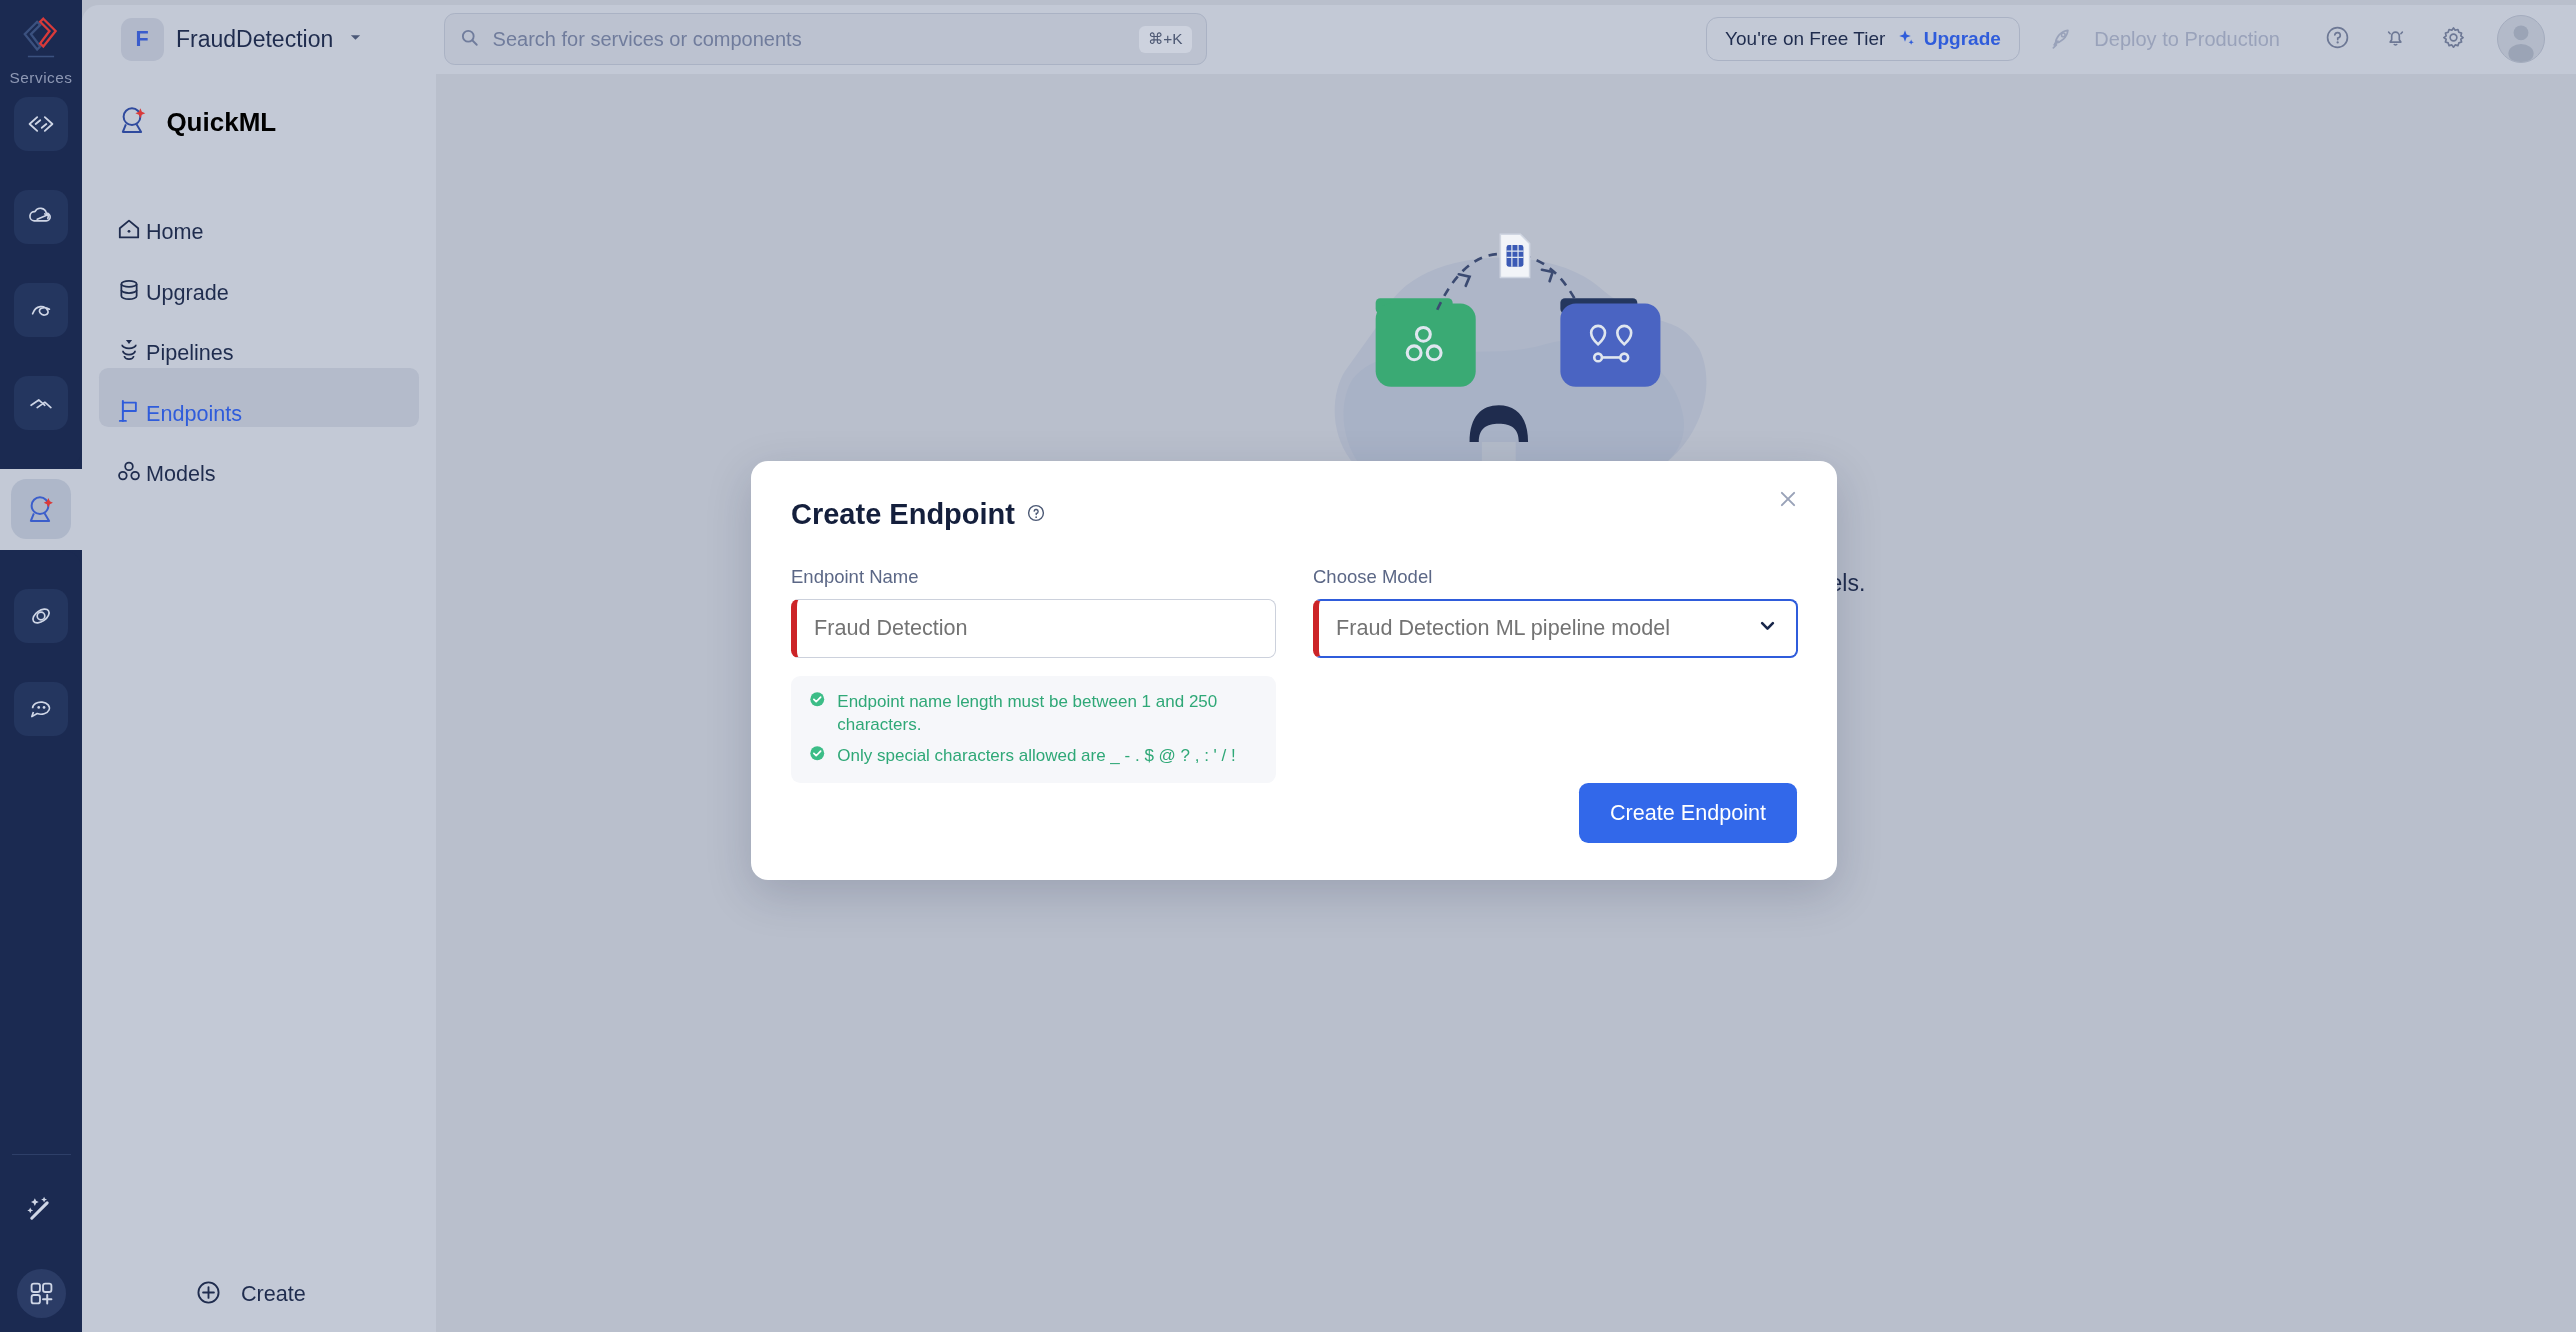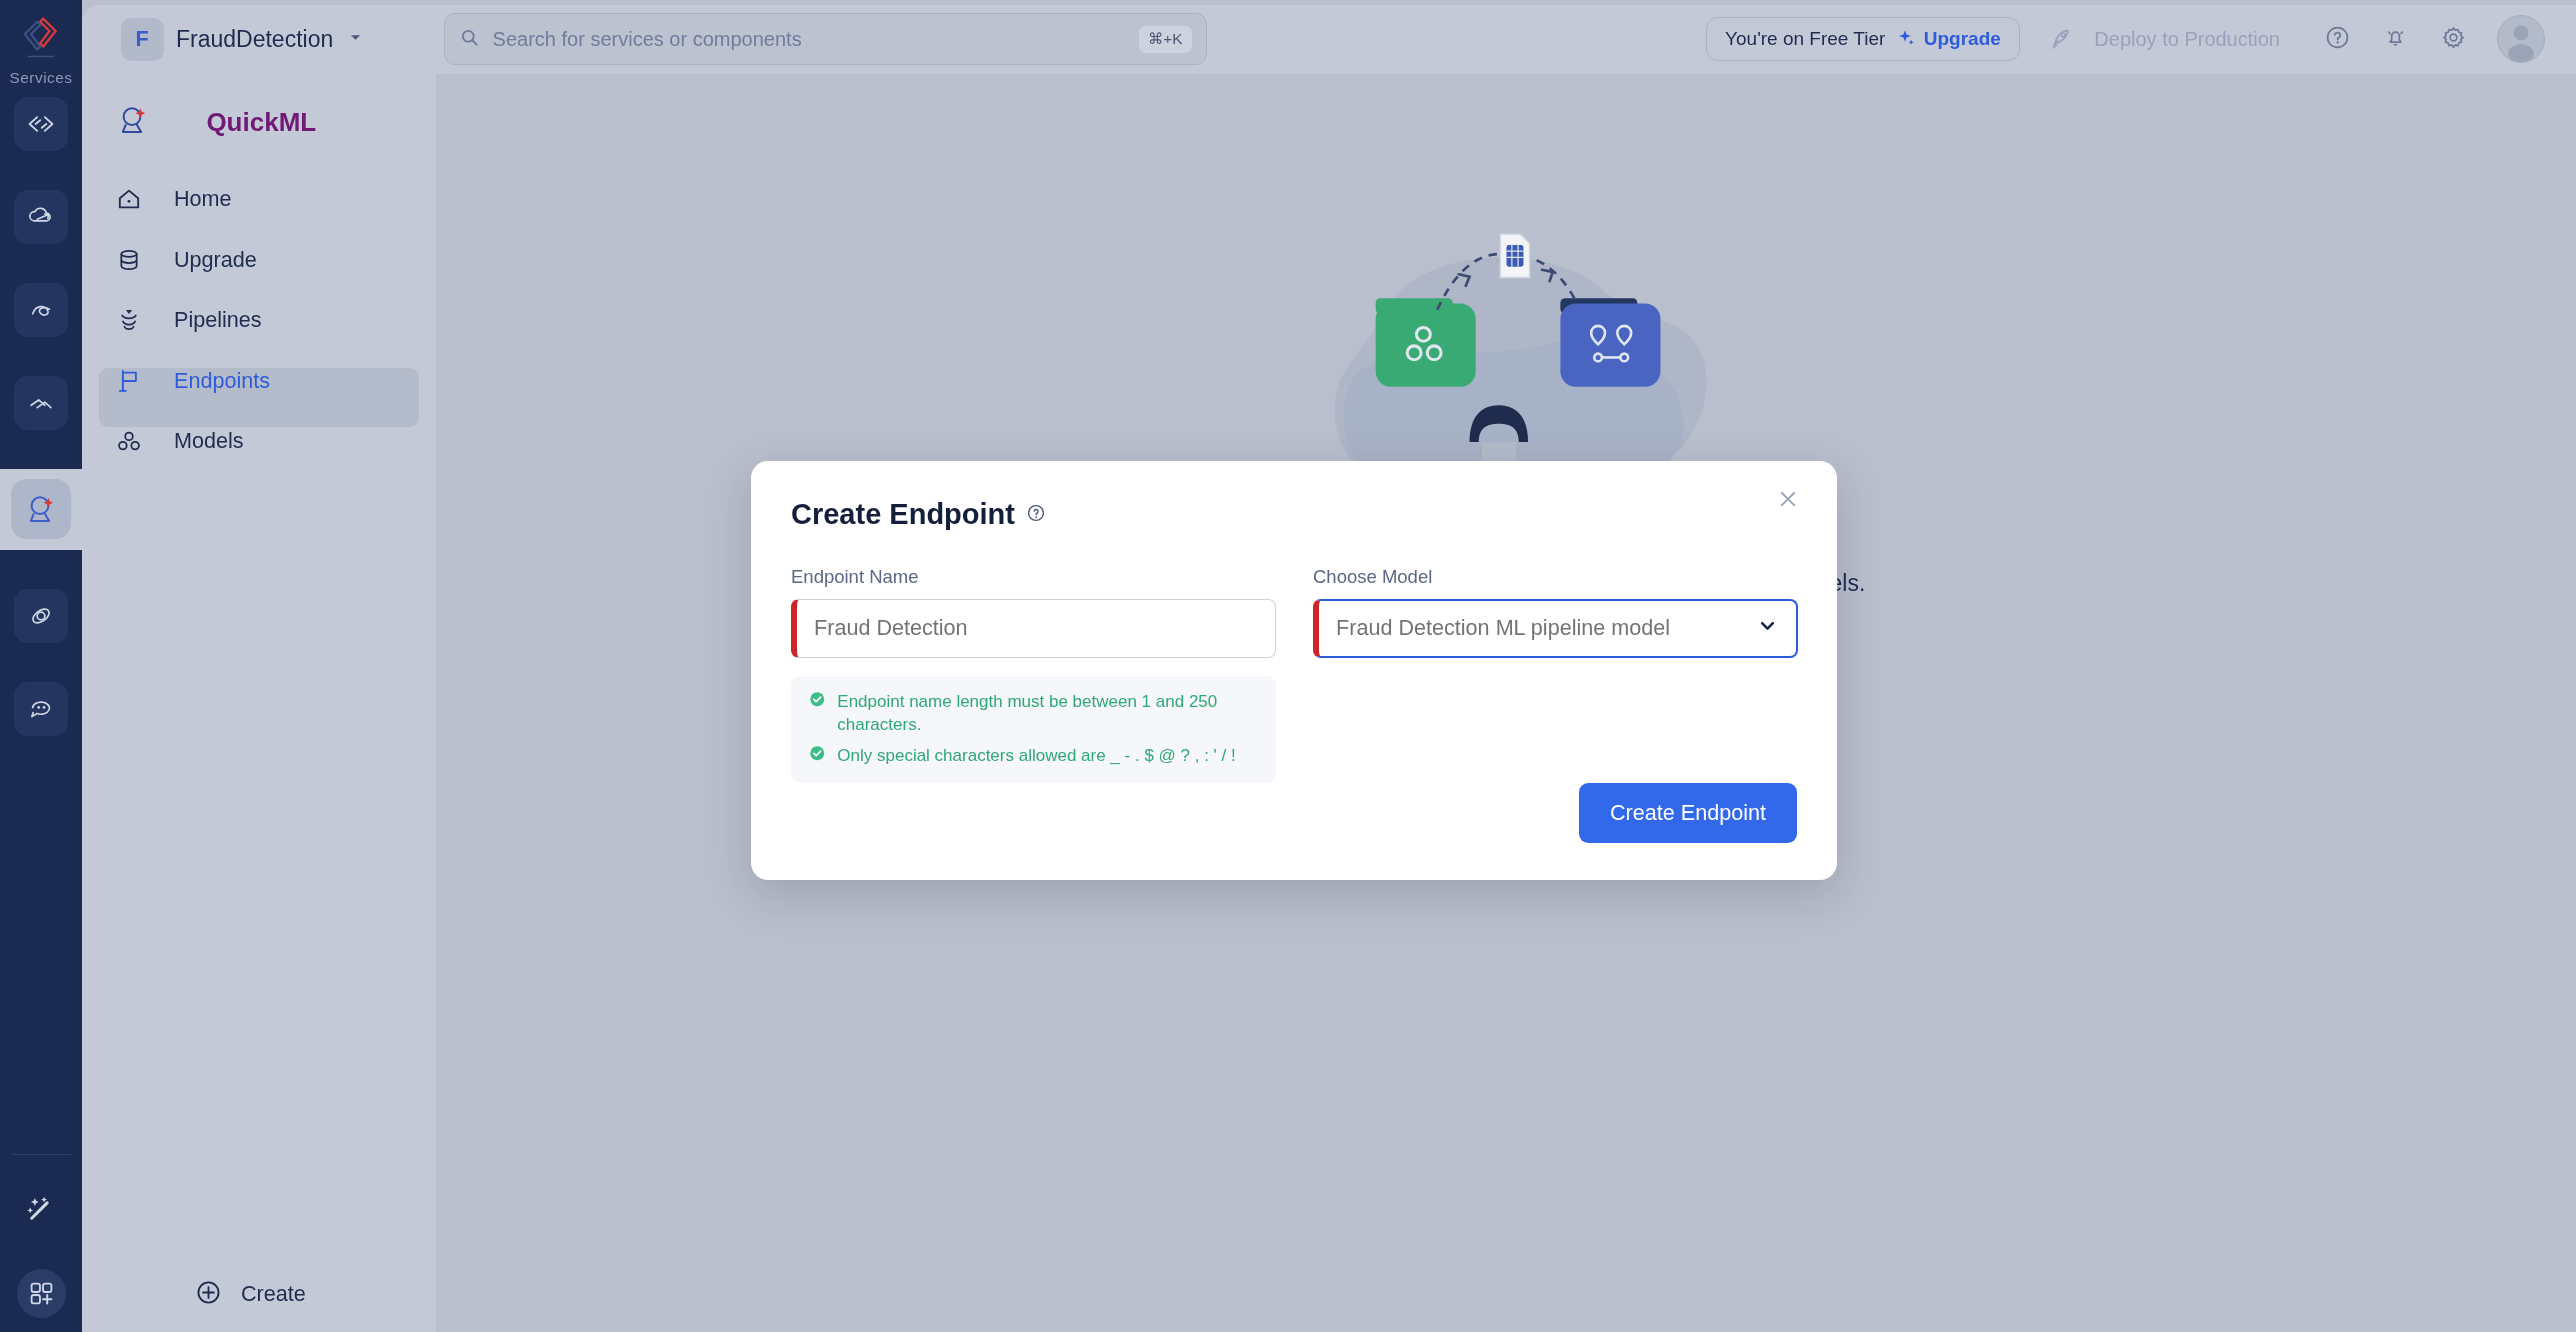--- a/index.html
+++ b/index.html
@@ -114,24 +114,24 @@
   #sidebar {
     position: absolute; left: 82px; top: 74px;
     width: 354px; height: 1259px;
     background: #c3c9d6;
     z-index: 20;
   }
   #brand {
     display: flex; align-items: center; gap: 15.4px;
     margin: 29px 0 0 34px;
   }
-  #brand-name { font-size: 26px; font-weight: bold; color: #701a75; margin-left: 40px; }
+  #brand-name { font-size: 26px; font-weight: bold; color: #000000; }
   #nav { margin-top: 45px; padding: 0 17px; }
   .nav-item {
-    display: flex; align-items: flex-start; gap: 32px;
+    display: flex; align-items: flex-end; gap: 4px;
     height: 59px; padding-left: 17px; border-radius: 9.2px;
     margin-bottom: 1.5px;
   }
   .nav-item span.nav-label { font-size: 21.6px; color: #1f2c4e; }
   .nav-item.active { background: #b4bbcb; }
   .nav-item.active span.nav-label { color: #2f5cdb; }
   #create-btn {
     position: absolute; bottom: 21.6px; left: 0; width: 354px;
     display: flex; align-items: center; gap: 17px; padding-left: 111px;
   }

